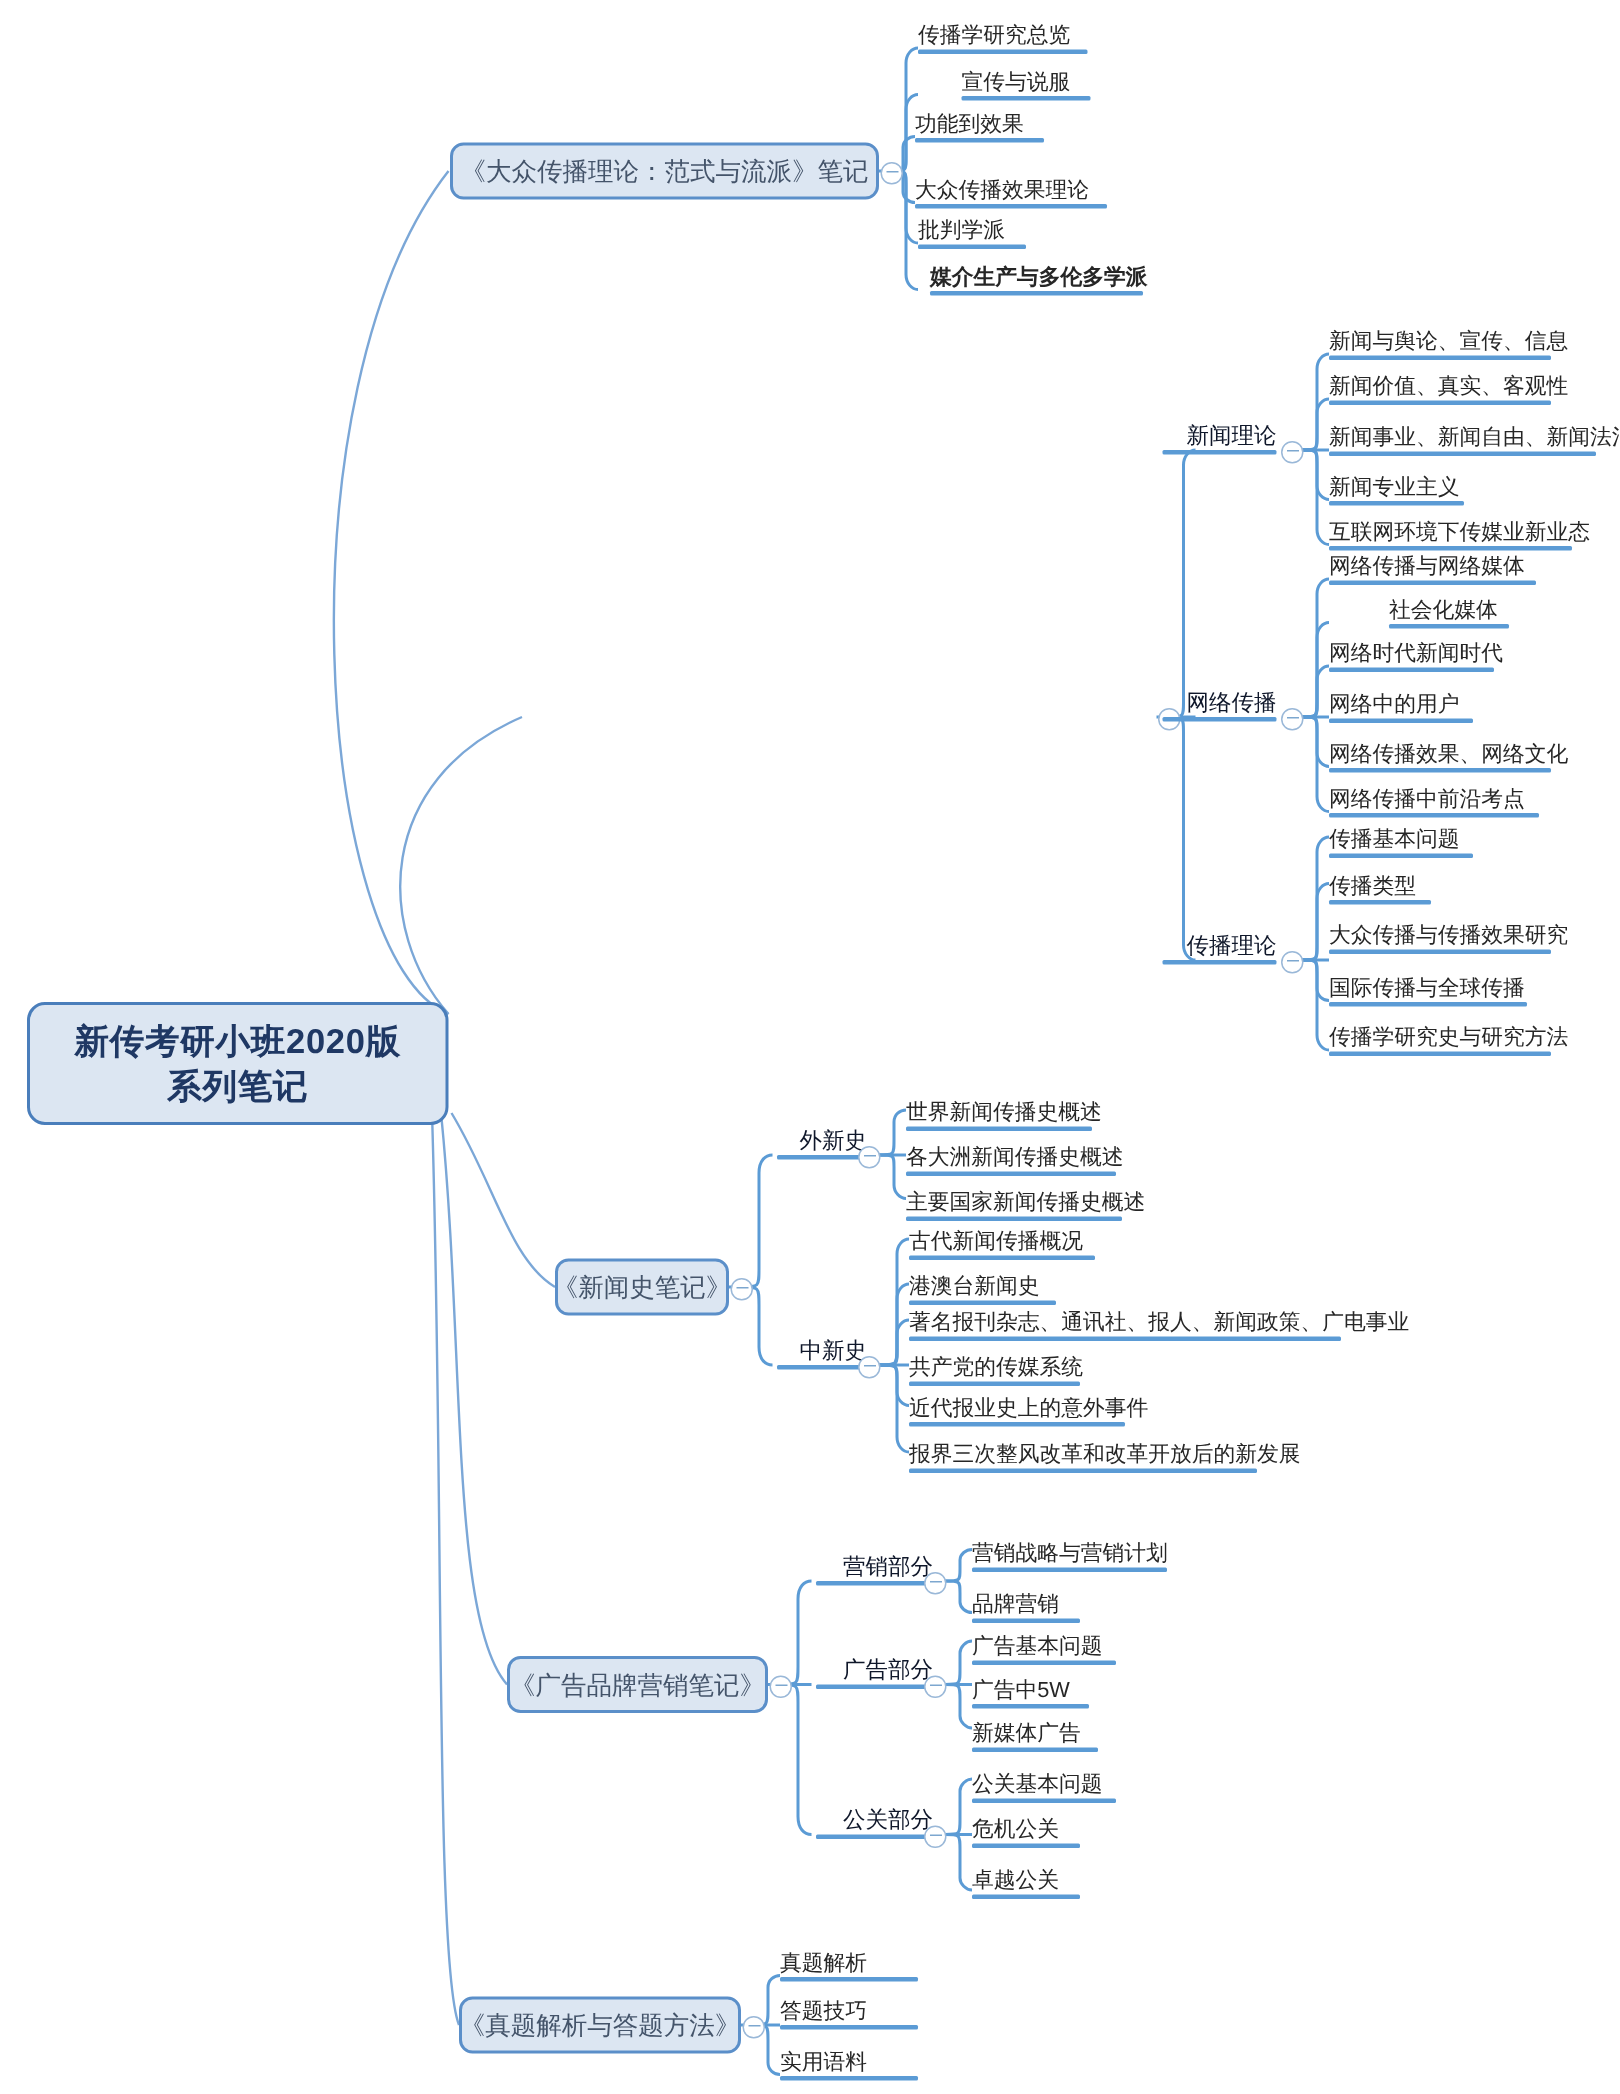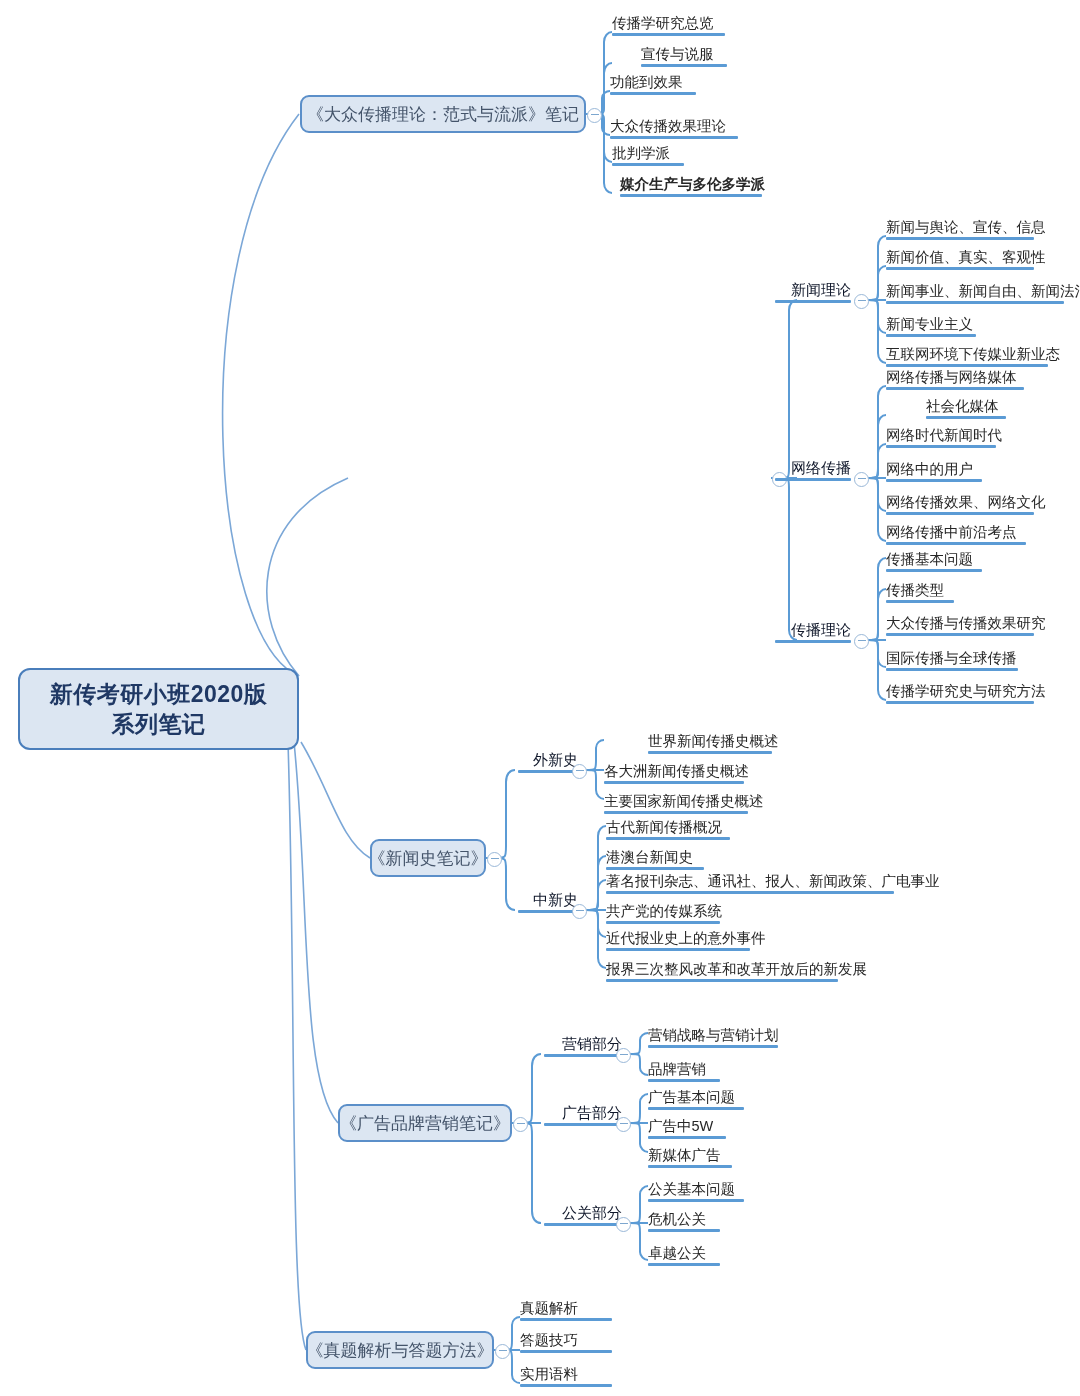--- a/index.html
+++ b/index.html
@@ -279,21 +279,21 @@
   <div class="node l1-node" style="left:370px;top:839px;width:116px;height:38px;">
     <span>《新闻史笔记》</span>
   </div>
   <div class="toggle" style="left:487px;top:852px;"></div>
 
   <div class="node l2-node" style="left:518px;top:748px;width:60px;height:25px;">
     <span>外新史</span>
       <i class="ul"></i>
   </div>
   <div class="toggle" style="left:572px;top:764px;"></div>
-  <div class="node leaf" style="left:604px;top:728px;width:124px;height:26px;margin-left:44px;">
+  <div class="node leaf" style="left:604px;top:728px;width:124px;height:26px;">
     <span>世界新闻传播史概述</span>
       <i class="ul"></i>
   </div>
   <div class="node leaf" style="left:604px;top:758px;width:140px;height:26px;">
     <span>各大洲新闻传播史概述</span>
       <i class="ul"></i>
   </div>
   <div class="node leaf" style="left:604px;top:788px;width:144px;height:26px;">
     <span>主要国家新闻传播史概述</span>
       <i class="ul"></i>

